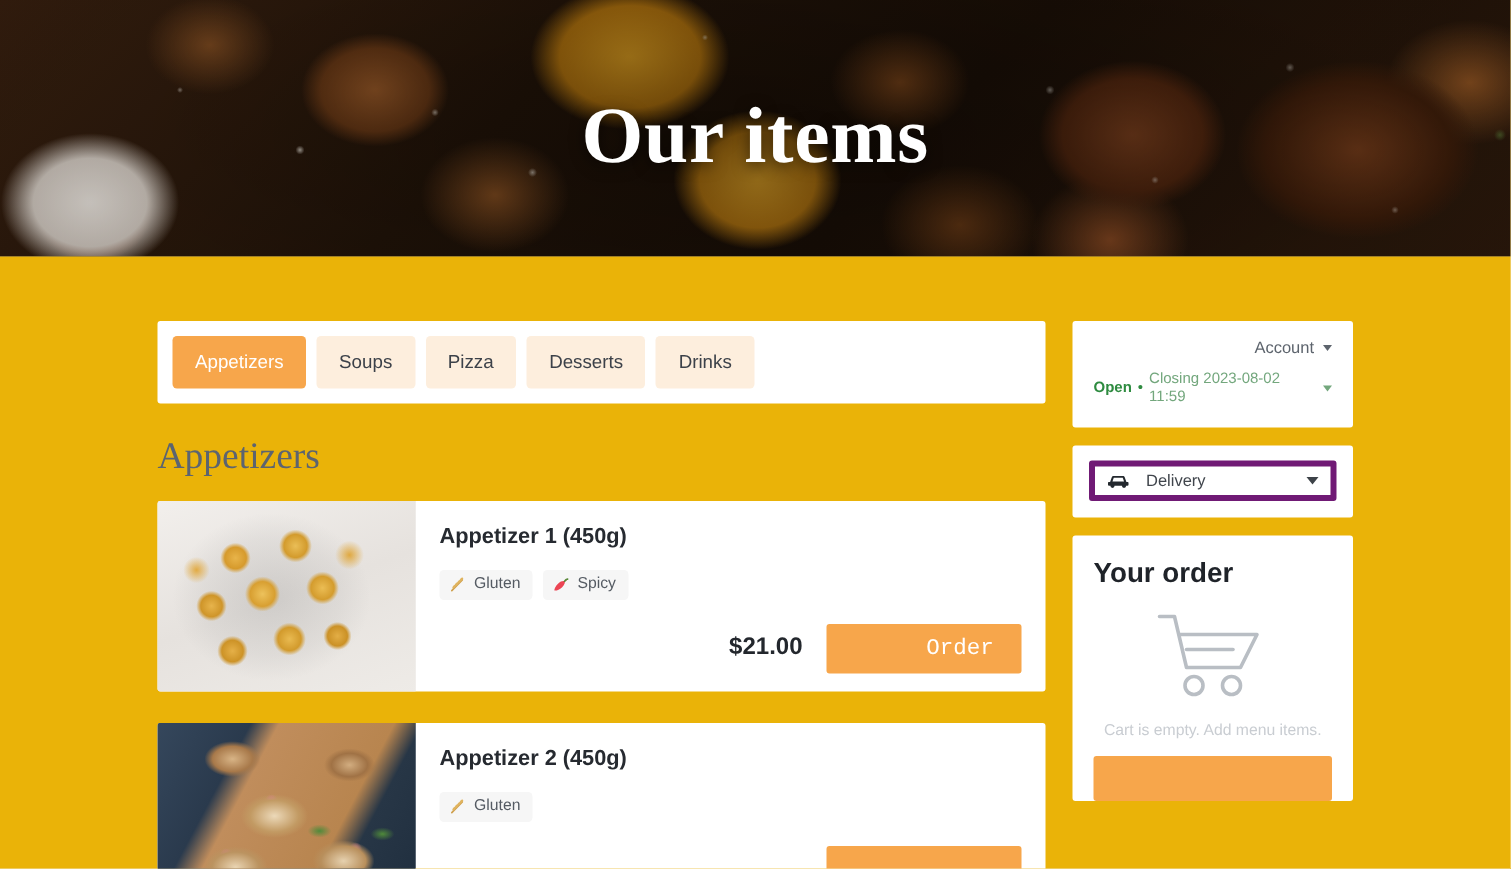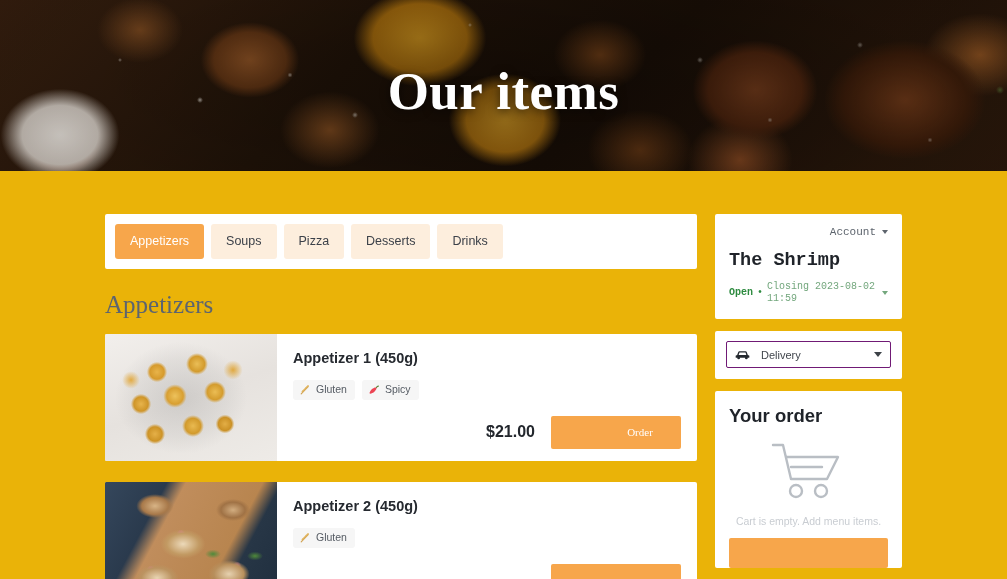--- a/index.html
+++ b/index.html
@@ -229,34 +229,34 @@
     font-weight: bold;
     color: #23272d;
   }
   .order-btn {
     width: 130px;
     height: 33px;
     background: #f7a64b;
     color: #ffffff;
     border: none;
     border-radius: 2px;
-    font-size: 11px;
-    font-family: Liberation Serif, serif;
+    font-size: 15px;
+    font-family: Liberation Mono, monospace;
     cursor: pointer;
     padding-left: 48px;
   }
 
   
   .side-card {
     background: #ffffff;
     border-radius: 2px;
     margin-bottom: 12px;
     padding: 12px 14px 14px 14px;
   }
-  .side-card.first { margin-top: 43px; font-family: Liberation Mono, monospace; }
+  .side-card.first { margin-top: 43px; }
   .account-row {
     display: flex;
     justify-content: flex-end;
     align-items: center;
     gap: 4px;
     font-size: 11px;
     color: #5d646d;
     cursor: pointer;
   }
   .venue-name {
@@ -285,21 +285,21 @@
     border-right: 3.5px solid transparent;
     border-top: 4px solid currentColor;
     margin-left: 2px;
   }
 
   .control-card { padding: 10px 11px 11px 11px; }
   .select-row, .address-row {
     display: flex;
     align-items: center;
     height: 27px;
-    border: 1px solid #701a75;
+    border: 4px solid #701a75;
     border-radius: 2px;
     padding: 0 8px;
     background: #fff;
     cursor: pointer;
   }
   .address-row { margin-top: 8px; padding: 0; }
   .select-icon { width: 20px; display: flex; align-items: center; }
   .select-label {
     flex: 1;
     font-size: 11px;
@@ -453,21 +453,20 @@
 
     </div>
 
     <div class="col-side">
 
       <div class="side-card first">
         <div class="account-row">
           <span>Account</span>
           <span class="chev"></span>
         </div>
-        <div class="venue-name">The Shrimp</div>
         <div class="status-row">
           <span class="status-open">Open</span>
           <span class="status-dot">•</span>
           <span class="status-text">Closing 2023-08-02 11:59</span>
           <span class="chev" style="color:#73a77d"></span>
         </div>
       </div>
 
       <div class="side-card control-card">
         <div class="select-row">

